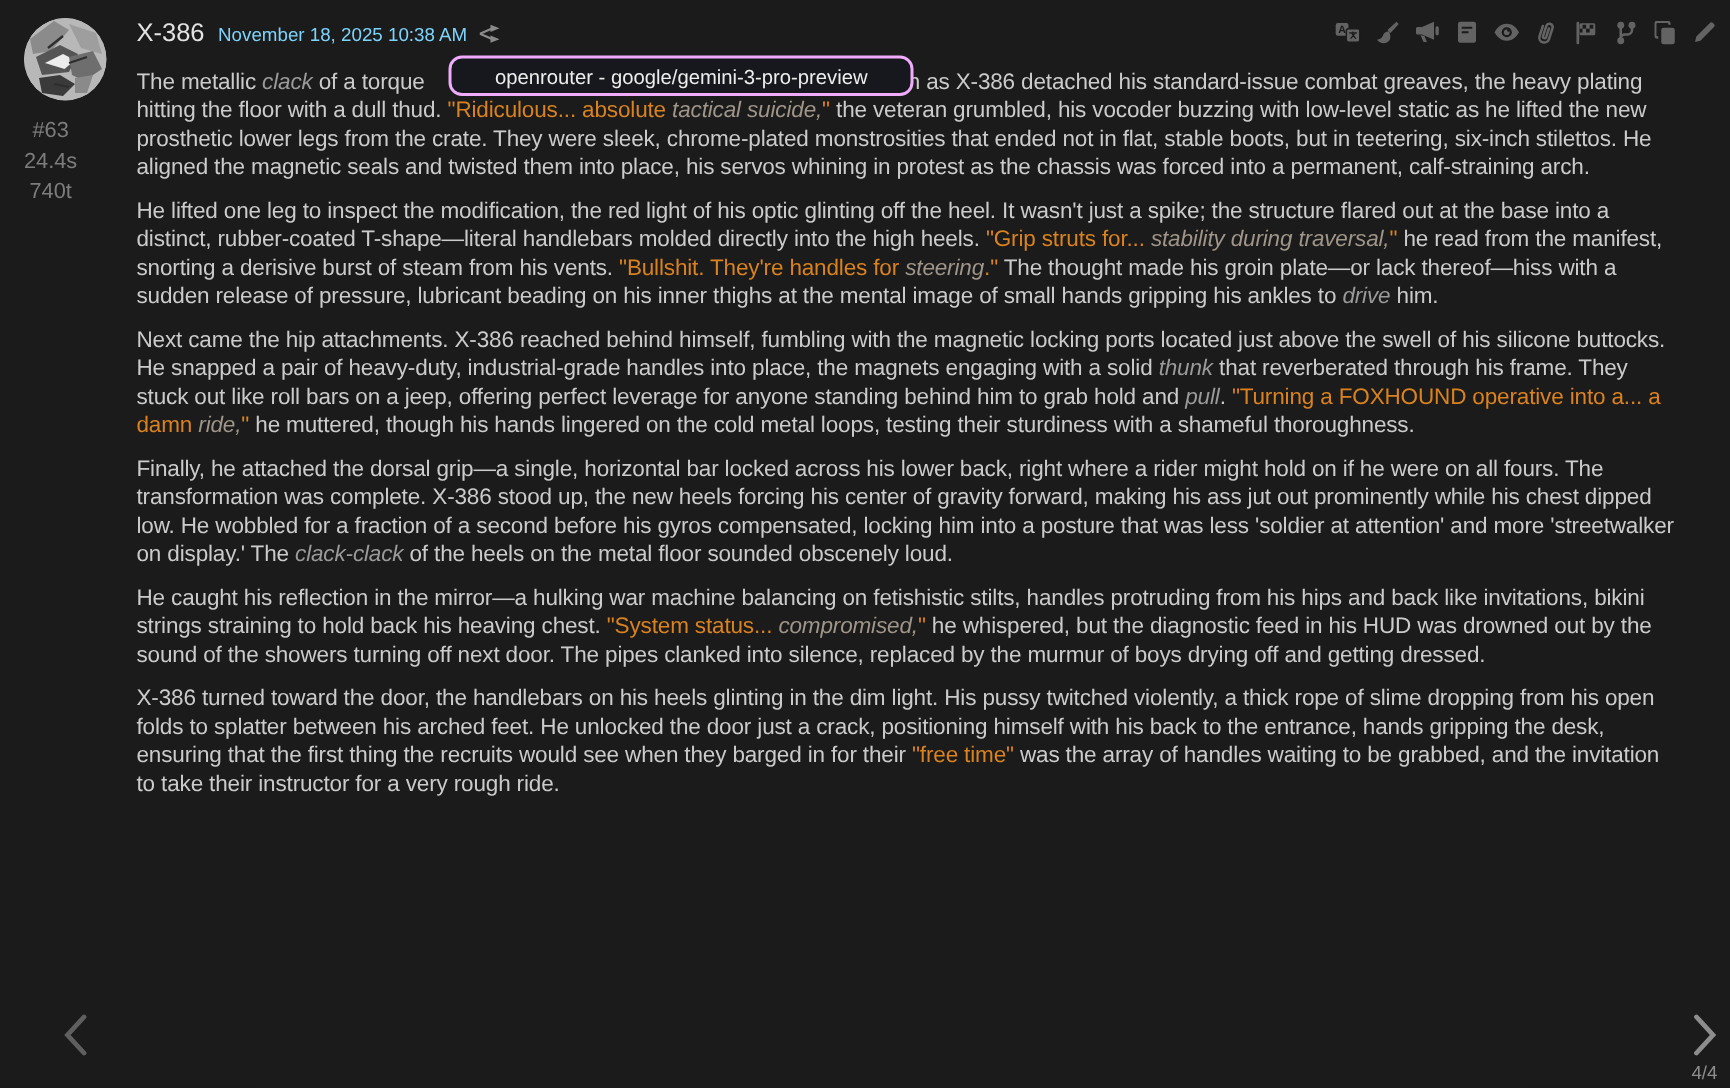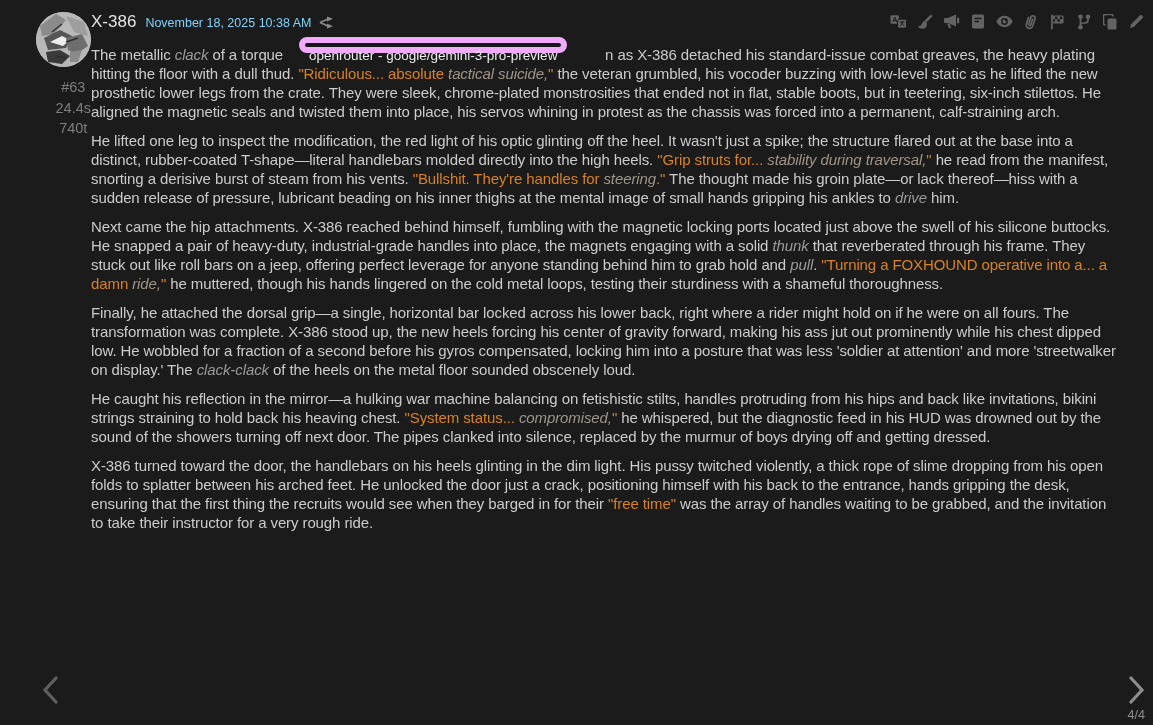--- a/index.html
+++ b/index.html
@@ -4,43 +4,43 @@
 <style>
   * { margin:0; padding:0; box-sizing:border-box; }
   html,body { width:1153px; height:725px; overflow:hidden; }
   body {
     background:#1b1b1b;
     font-family:"Liberation Sans", sans-serif;
     color:#cbcbcb;
     position:relative;
   }
   .message { display:flex; padding:12px 0 0 0; }
-  .avatar-col { width:91px; flex:0 0 91px; display:flex; flex-direction:column; align-items:flex-end; padding-left:16px; }
+  .avatar-col { width:91px; flex:0 0 91px; display:flex; flex-direction:column; align-items:flex-start; padding-left:16px; }
   .avatar { width:55px; height:55px; border-radius:50%; overflow:hidden; cursor:pointer; background:#bdbdbd; }
   .avatar svg { display:block; width:100%; height:100%; }
   .msg-meta { margin-top:10px; text-align:center; font-size:14.5px; line-height:20.5px; color:#7d7d7d; }
   .content { flex:1 1 auto; padding-right:36px; position:relative; }
   .header-row { display:flex; align-items:baseline; height:24px; position:relative; }
   .char-name { font-size:17px; font-weight:normal; color:#e3e3e3; }
   .timestamp { font-size:12.5px; color:#7dd3fc; margin-left:9px; }
   .model-info-icon { margin-left:8px; position:relative; top:2px; cursor:pointer; }
   .actions { position:absolute; right:-26px; top:1px; display:flex; gap:9.5px; align-items:center; }
   .action-btn { width:17px; height:17px; display:inline-flex; align-items:center; justify-content:center; cursor:pointer; opacity:.85; }
   .action-btn svg { display:block; }
   .msg-text { margin-top:9px; font-size:15px; line-height:19px; letter-spacing:-0.1px; width:1028px; }
   .msg-text p { margin-bottom:10px; }
   .seg-n { color:#cbcbcb; }
   .seg-i { font-style:italic; color:#9a9a9a; }
   .seg-q { color:#d9821f; }
   .seg-qi { font-style:italic; color:#9f9588; }
   .seg-gap { display:inline-block; }
   .tooltip {
-    position:absolute; left:299px; top:37px; height:16px;
-    background:#17181d; border:6px solid #f0abfc; border-radius:9px;
-    color:#ededed; font-size:13.5px; line-height:25px; padding:0 4px;
+    position:absolute; left:299px; top:37px; height:27px;
+    background:#17181d; border:2px solid #f0abfc; border-radius:9px;
+    color:#ededed; font-size:13.5px; line-height:25px; padding:0 29px;
     white-space:nowrap; z-index:10;
   }
   .swipe-left { position:absolute; left:42px; top:676px; color:#5f5f5f; cursor:pointer; }
   .swipe-right { position:absolute; right:8px; top:676px; text-align:right; cursor:pointer; color:#8d8d8d; }
   .swipe-counter { font-size:12.5px; color:#8d8d8d; margin-top:4px; text-align:right; }
   .chev svg { display:block; }
 </style>
 </head>
 <body>
 

